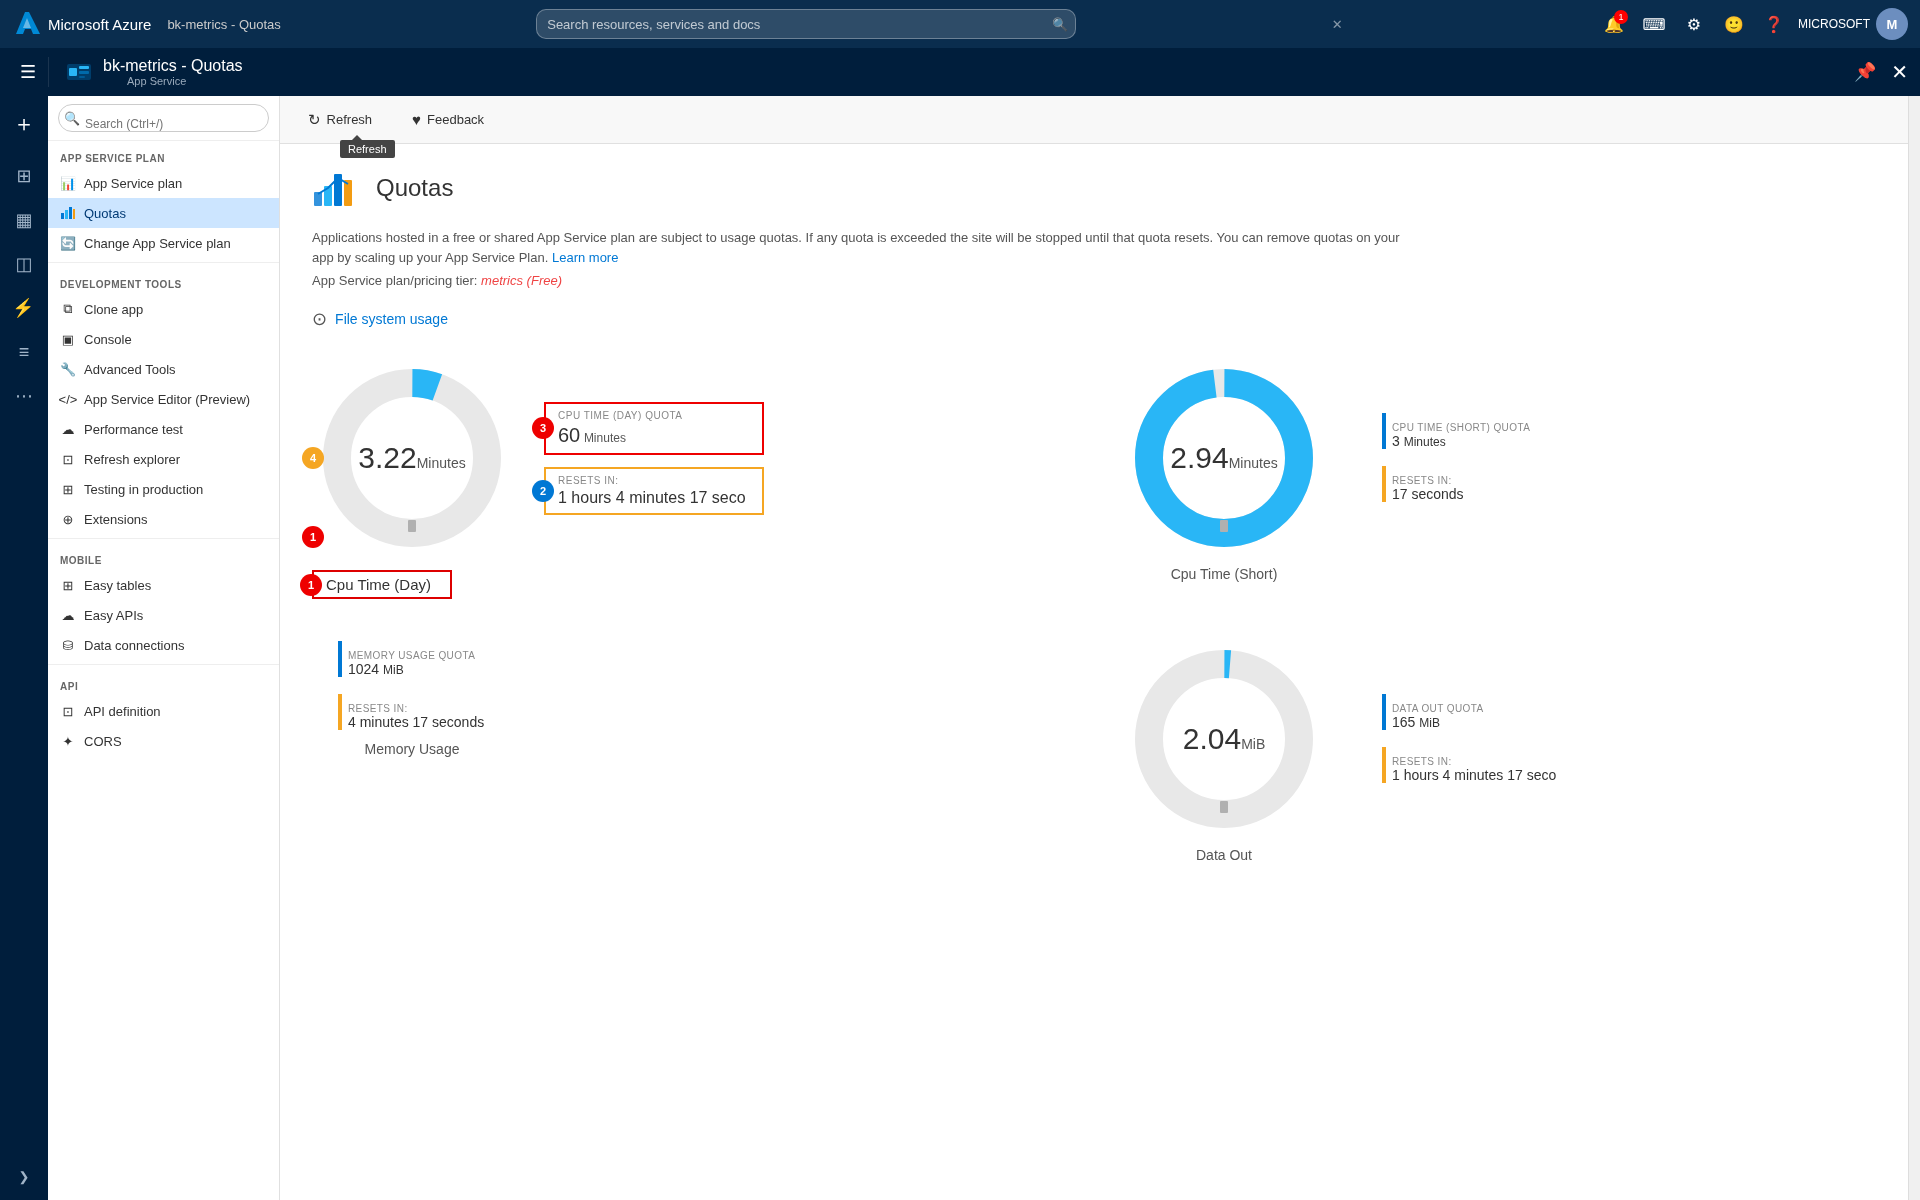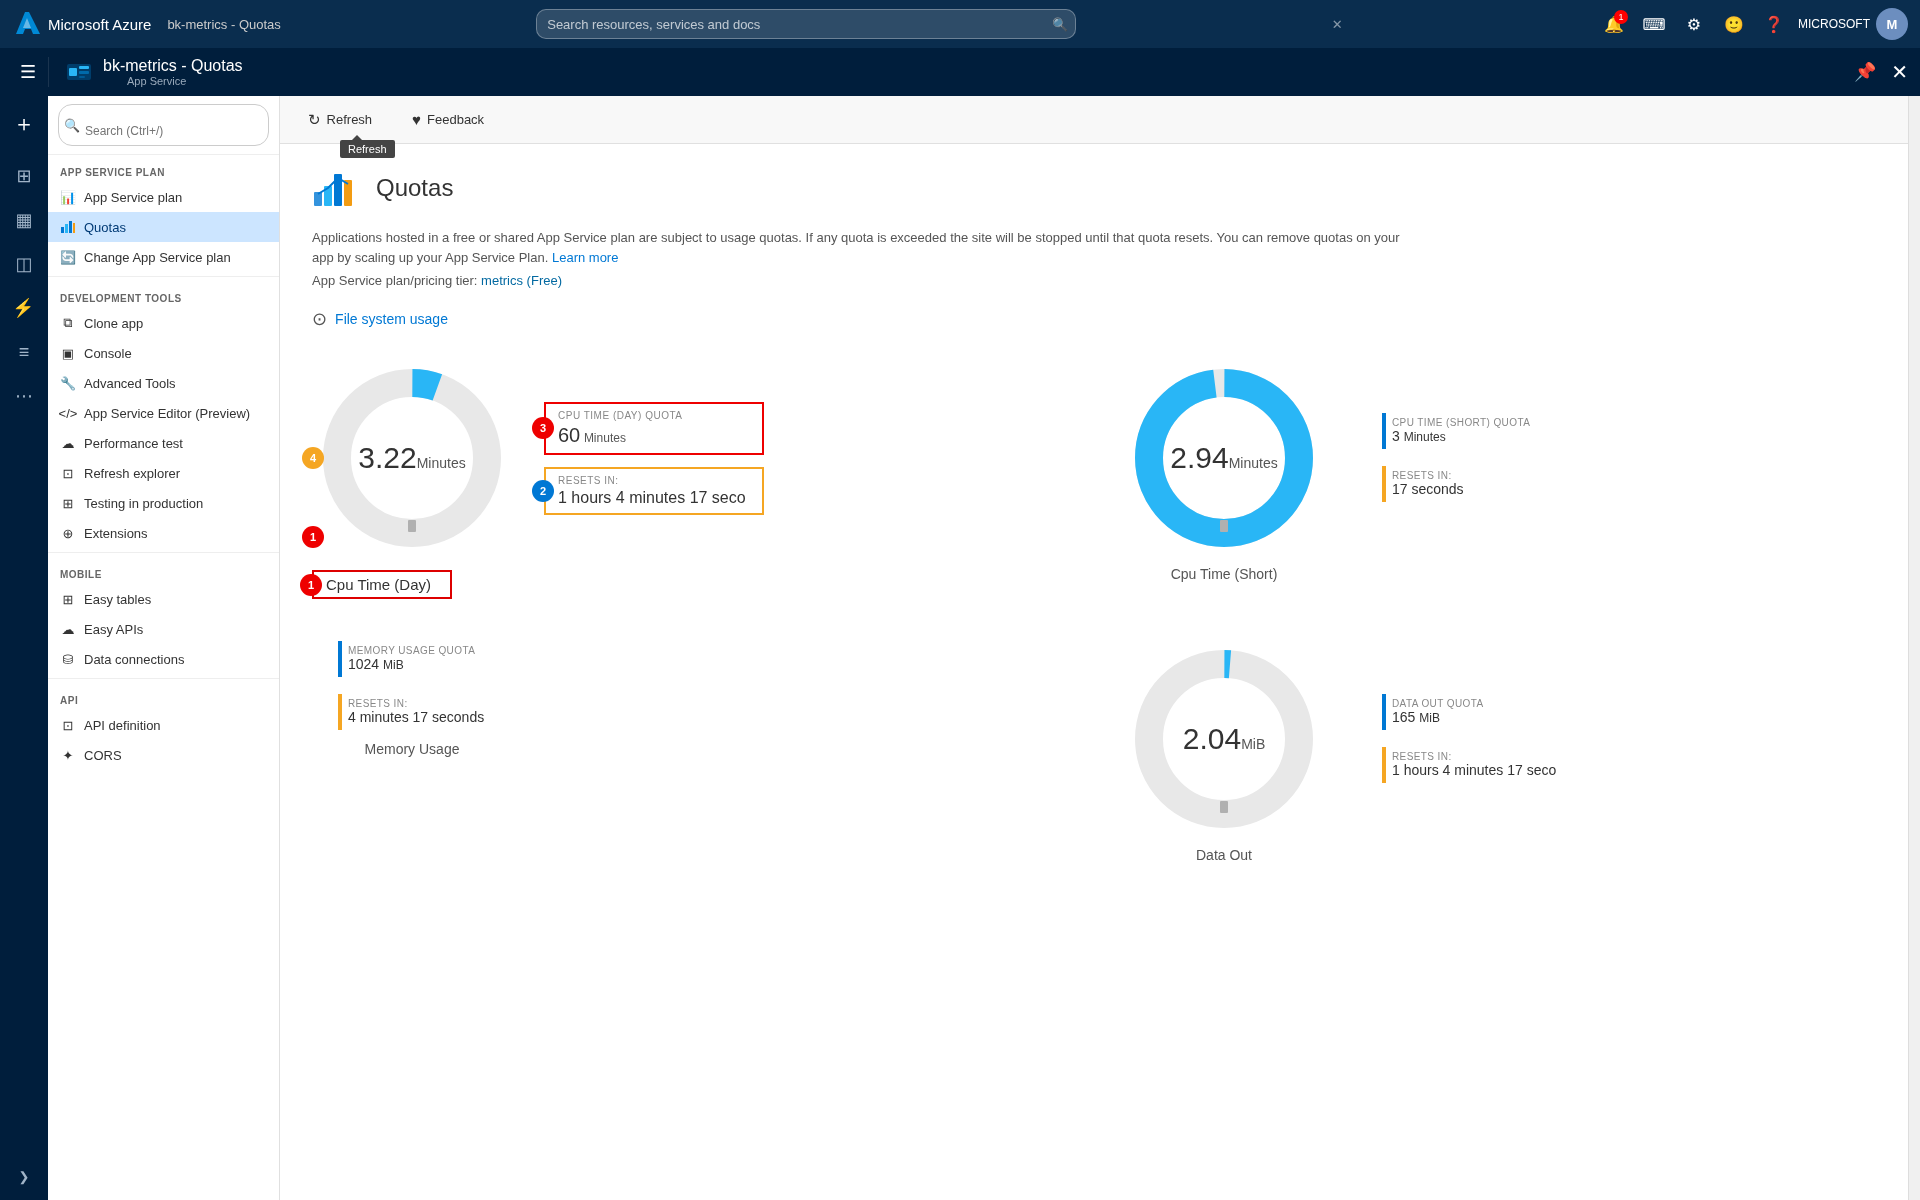--- a/index.html
+++ b/index.html
@@ -148,21 +148,21 @@
       flex-direction: column;
       overflow: hidden;
       flex-shrink: 0;
     }
     .sidebar-search {
       padding: 8px 10px;
       border-bottom: 1px solid #eee;
     }
     .sidebar-search input {
       width: 100%;
-      height: 42px;
+      height: 28px;
       border: 1px solid #ccc;
       border-radius: 14px;
       padding: 12px 8px 0 26px;
       font-size: 12px;
       outline: none;
     }
     .sidebar-search-wrap { position: relative; }
     .sidebar-search-wrap .s-icon {
       position: absolute; left: 6px; top: 50%; transform: translateY(-50%);
       color: #888; font-size: 13px;
@@ -244,21 +244,21 @@
     .page-icon { width: 48px; height: 48px; }
     .page-title-text { font-size: 24px; font-weight: 300; color: #333; }
 
     .page-desc {
       font-size: 13px; color: #555; line-height: 1.5;
       margin-bottom: 6px;
       max-width: 1100px;
     }
     .page-desc a { color: #0078d4; text-decoration: none; }
     .page-plan-info { font-size: 13px; color: #555; margin-bottom: 20px; }
-    .page-plan-info a { color: #0369a1; text-decoration: none; }
+    .page-plan-info a { color: #ef4444; text-decoration: none; font-style: italic; }
 
     
     .file-usage-row {
       display: flex; align-items: center; gap: 8px;
       margin-bottom: 28px; cursor: pointer;
     }
     .file-usage-row .fu-icon { font-size: 18px; color: #555; }
     .file-usage-row .fu-text { font-size: 14px; color: #0078d4; }
 
     
@@ -311,21 +311,21 @@
       border: 2px solid #e00; padding: 6px 12px; min-width: 220px;
       position: relative;
     }
     .info-box.yellow-border { border-color: #f5a623; }
     .info-box-label { font-size: 10px; color: #888; text-transform: uppercase; letter-spacing: 0.5px; margin-bottom: 3px; }
     .info-box-value { font-size: 20px; font-weight: 300; color: #333; }
     .info-box-unit { font-size: 12px; color: #555; }
 
     
     .legend-bar {
-      display: flex; align-items: center; gap: 6px; margin-bottom: 3px; padding-left: 26px;
+      display: flex; align-items: flex-end; gap: 6px; margin-bottom: 3px; padding-left: 26px;
     }
     .legend-line {
       width: 4px; height: 36px; background: #0078d4; flex-shrink: 0; margin-top: 2px;
     }
     .legend-line.yellow { background: #f5a623; }
     .legend-info { display: flex; flex-direction: column; }
     .legend-title { font-size: 10px; color: #888; text-transform: uppercase; letter-spacing: 0.4px; }
     .legend-val { font-size: 14px; color: #333; font-weight: 400; }
 
     

